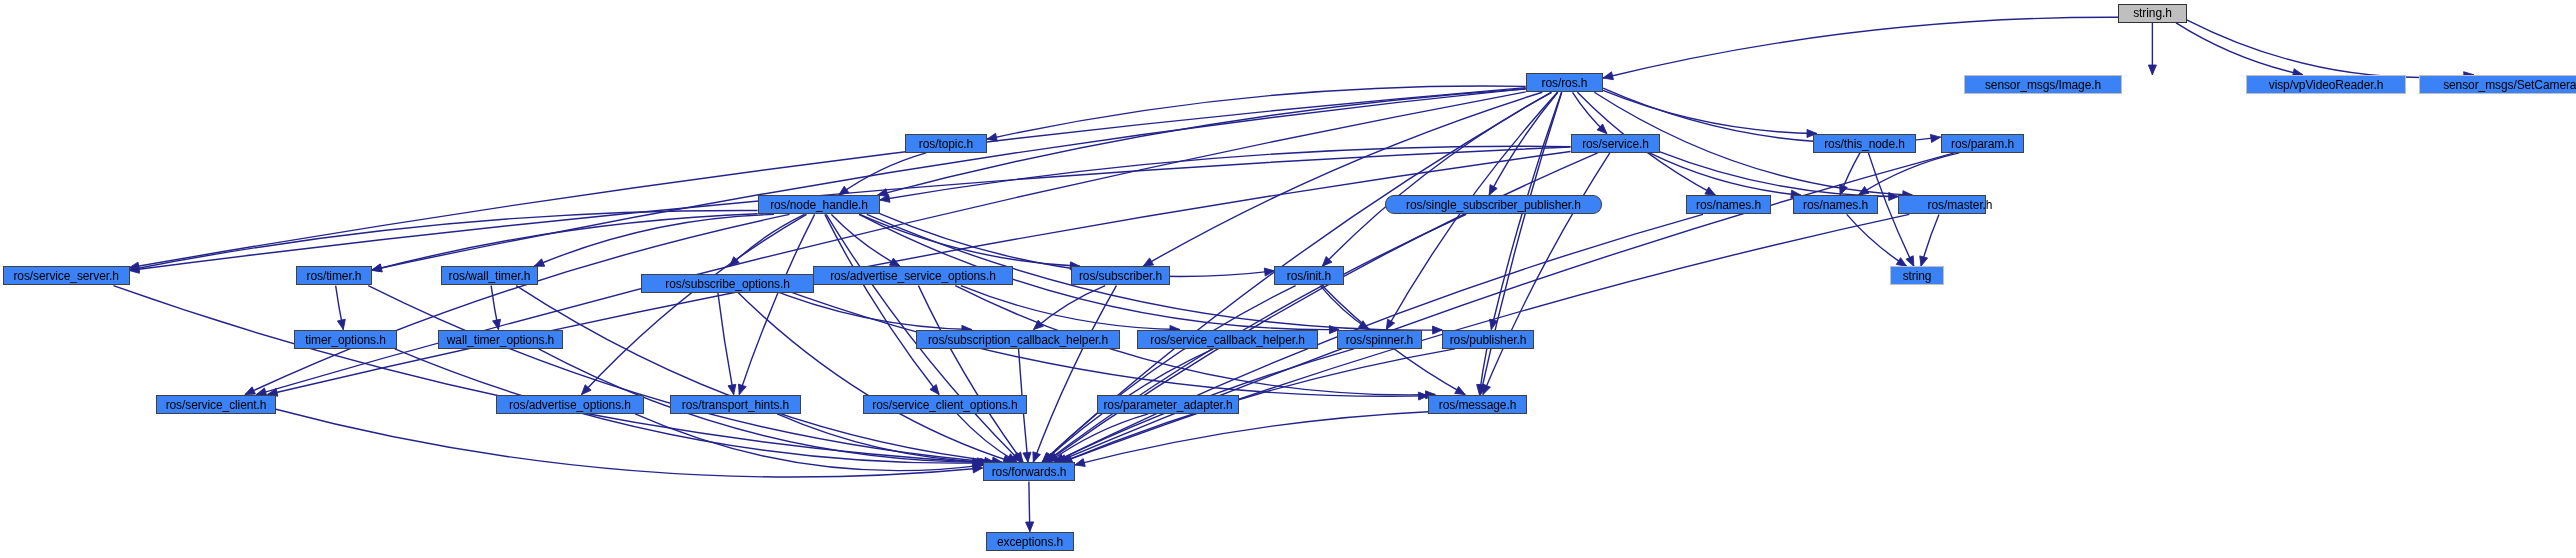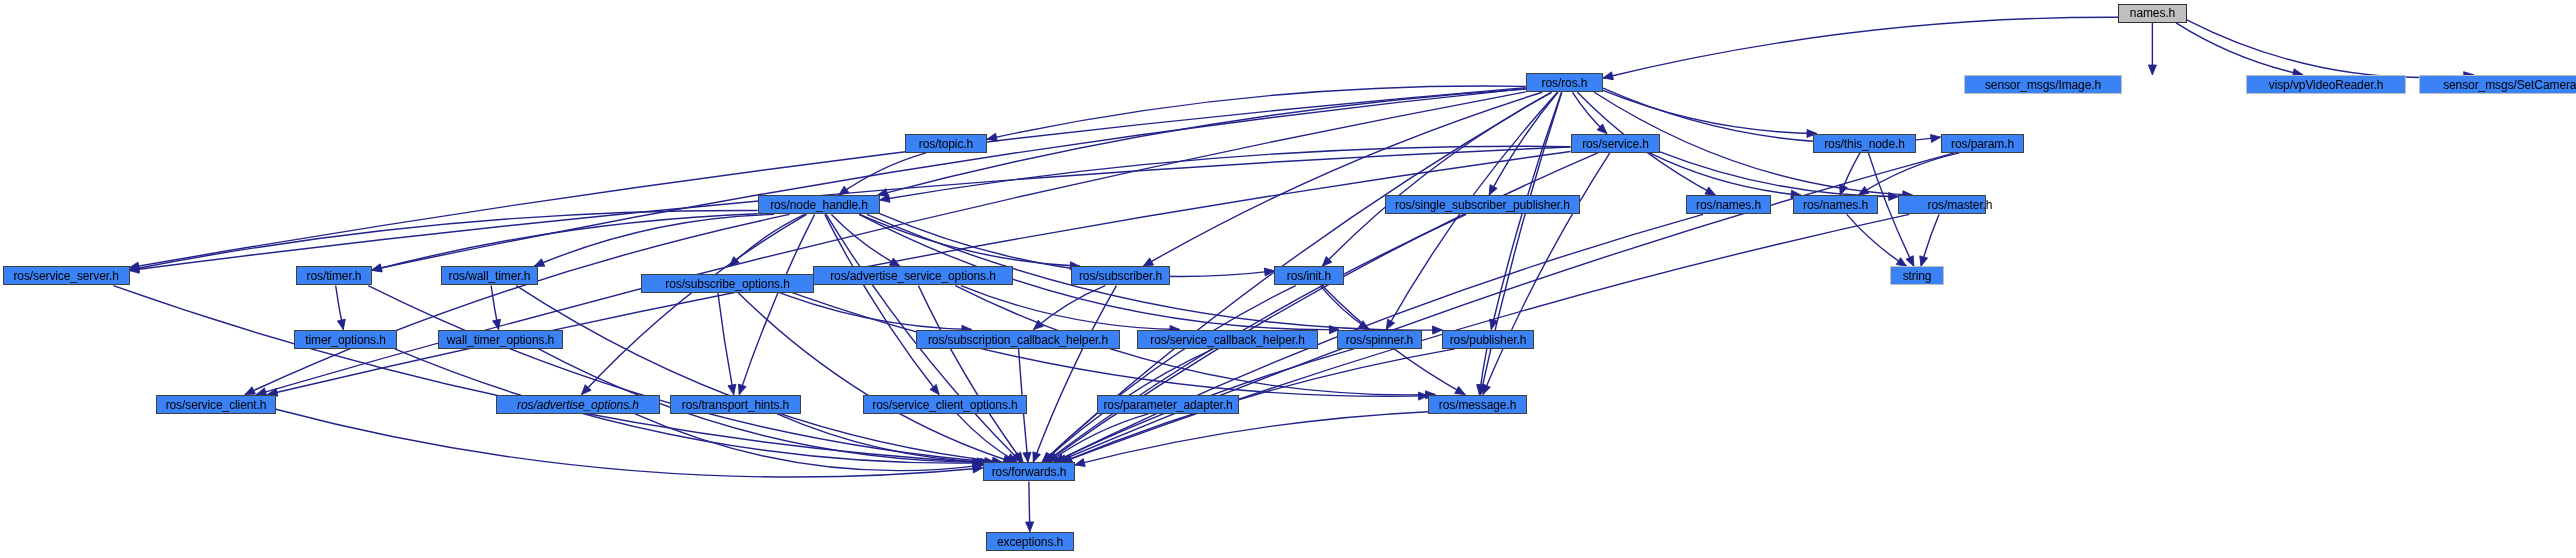--- a/index.html
+++ b/index.html
@@ -181,21 +181,21 @@
       <polygon class="arrow" points="1156.9,526.0 1145.1,524.4 1149.8,516.4"></polygon>
       <path class="edge" d="M1306.4,471.0 Q1245.0,488.7 1193.1,526.0"></path>
       <polygon class="arrow" points="1193.1,526.0 1199.4,515.8 1204.8,523.3"></polygon>
       <path class="edge" d="M1625.0,468.5 Q1418.2,478.6 1223.0,529.1"></path>
       <polygon class="arrow" points="1223.0,529.1 1232.5,521.9 1234.8,530.8"></polygon>
       <path class="edge" d="M1170.7,548.0 Q1171.1,576.5 1171.8,605.0"></path>
       <polygon class="arrow" points="1171.8,605.0 1166.9,594.1 1176.1,593.9"></polygon>
     </svg>
   <div id="nodes">
       <div class="node root" style="left: 2118px; top: 3.5px; width: 69px;">
-        <span>names.h</span>
+        <span>string.h</span>
       </div>
       <div class="node plain" style="left: 1952px; top: 75px; width: 158px; margin-left: 12px;">
         <span>sensor_msgs/Image.h</span>
       </div>
       <div class="node plain" style="left: 2246px; top: 75px; width: 160px;">
         <span>visp/vpVideoReader.h</span>
       </div>
       <div class="node plain" style="left: 2419px; top: 75px; width: 211px;">
         <span>sensor_msgs/SetCameraInfo.h</span>
       </div>
@@ -210,21 +210,21 @@
       </div>
       <div class="node" style="left: 1813px; top: 134px; width: 103px;">
         <span>ros/this_node.h</span>
       </div>
       <div class="node" style="left: 1941px; top: 134px; width: 83px;">
         <span>ros/param.h</span>
       </div>
       <div class="node" style="left: 758px; top: 195px; width: 122px;">
         <span>ros/node_handle.h</span>
       </div>
-      <div class="node" style="left: 1385px; top: 195px; width: 195px;">
+      <div class="node" style="left: 1385px; top: 195px; width: 217px; border-radius: 9px;">
         <span>ros/single_subscriber_publisher.h</span>
       </div>
       <div class="node" style="left: 1686px; top: 195px; width: 85px;">
         <span>ros/names.h</span>
       </div>
       <div class="node" style="left: 1793px; top: 195px; width: 85px;">
         <span>ros/names.h</span>
       </div>
       <div class="node" style="left: 1898px; top: 195px; width: 88px; padding-left: 36px;">
         <span>ros/master.h</span>
@@ -267,21 +267,21 @@
       </div>
       <div class="node" style="left: 1337px; top: 330px; width: 85px;">
         <span>ros/spinner.h</span>
       </div>
       <div class="node" style="left: 1442px; top: 330px; width: 92px;">
         <span>ros/publisher.h</span>
       </div>
       <div class="node" style="left: 156px; top: 395px; width: 120px;">
         <span>ros/service_client.h</span>
       </div>
-      <div class="node" style="left: 496px; top: 395px; width: 164px; font-style: italic;">
+      <div class="node" style="left: 496px; top: 395px; width: 148px;">
         <span>ros/advertise_options.h</span>
       </div>
       <div class="node" style="left: 670px; top: 395px; width: 131px;">
         <span>ros/transport_hints.h</span>
       </div>
       <div class="node" style="left: 863px; top: 395px; width: 164px; justify-content: center;">
         <span>ros/service_client_options.h</span>
       </div>
       <div class="node" style="left: 1097px; top: 395px; width: 142px;">
         <span>ros/parameter_adapter.h</span>

